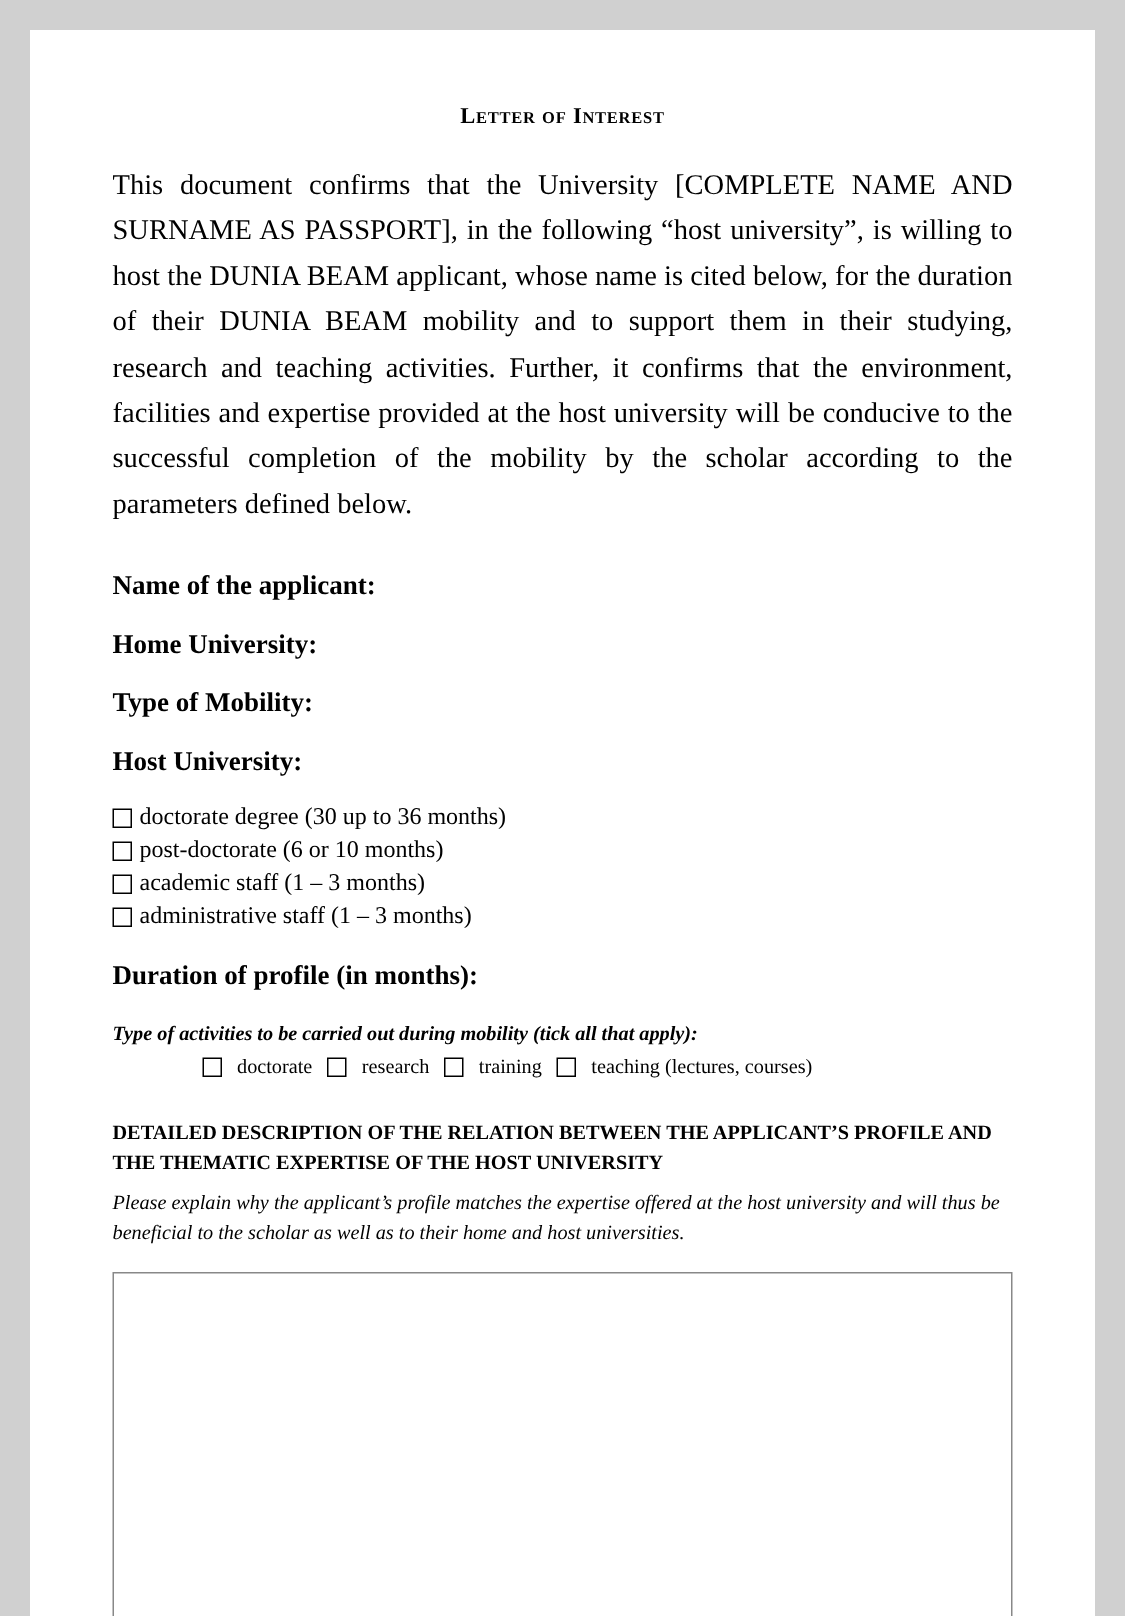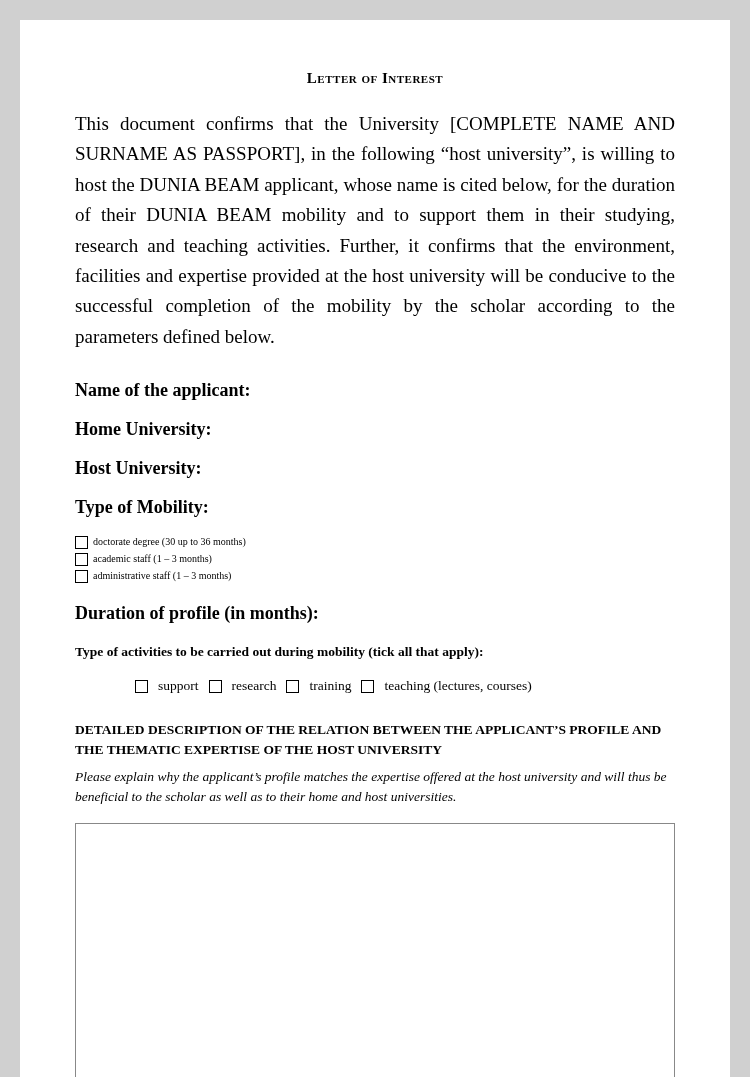--- a/index.html
+++ b/index.html
@@ -48,23 +48,23 @@
       margin-bottom: 18px;
       font-size: 18px;
     }
 
     .checkboxes-section {
       margin-bottom: 20px;
     }
 
     .checkbox-row {
       display: flex;
-      align-items: flex-start;
+      align-items: center;
       margin-bottom: 4px;
-      font-size: 10px;
+      font-size: 16px;
     }
 
     .checkbox-box {
       width: 13px;
       height: 13px;
       border: 1.5px solid #000;
       display: inline-block;
       margin-right: 5px;
       flex-shrink: 0;
       vertical-align: middle;
@@ -73,22 +73,23 @@
     .duration-section {
       margin-bottom: 20px;
     }
 
     .activities-section {
       margin-bottom: 26px;
     }
 
     .activities-label {
       font-weight: bold;
-      font-size: 13.5px;
-      margin-bottom: 18px;
+      font-style: italic;
+      font-size: 13.5px;
+      margin-bottom: 6px;
     }
 
     .activities-checkboxes {
       display: flex;
       align-items: center;
       gap: 10px;
       padding-left: 60px;
       flex-wrap: wrap;
     }
 
@@ -137,49 +138,53 @@
 <div class="page">
 
   <div class="title">Letter of Interest</div>
 
   <p class="intro-text">This document confirms that the University [COMPLETE NAME AND SURNAME AS PASSPORT], in the following “host university”, is willing to host the DUNIA BEAM applicant, whose name is cited below, for the duration of their DUNIA BEAM mobility and to support them in their studying, research and teaching activities. Further, it confirms that the environment, facilities and expertise provided at the host university will be conducive to the successful completion of the mobility by the scholar according to the parameters defined below.</p>
 
   <div class="field-label">Name of the applicant:</div>
 
   <div class="field-label">Home University:</div>
 
+  <div class="field-label">Type of Mobility:</div>
+
   <div class="field-label">Host University:</div>
 
-  <div class="field-label">Type of Mobility:</div>
-
   <div class="checkboxes-section">
     <div class="checkbox-row">
       <span class="checkbox-box"></span>
       <span>doctorate degree (30 up to 36 months)</span>
+    </div>
+    <div class="checkbox-row">
+      <span class="checkbox-box"></span>
+      <span>post-doctorate (6 or 10 months)</span>
     </div>
     <div class="checkbox-row">
       <span class="checkbox-box"></span>
       <span>academic staff (1 – 3 months)</span>
     </div>
     <div class="checkbox-row">
       <span class="checkbox-box"></span>
       <span>administrative staff (1 – 3 months)</span>
     </div>
   </div>
 
   <div class="duration-section">
     <div class="field-label">Duration of profile (in months):</div>
   </div>
 
   <div class="activities-section">
     <div class="activities-label">Type of activities to be carried out during mobility (tick all that apply):</div>
     <div class="activities-checkboxes">
       <div class="activity-item">
         <span class="checkbox-box"></span>
-        <span>support</span>
+        <span>doctorate</span>
       </div>
       <div class="activity-item">
         <span class="checkbox-box"></span>
         <span>research</span>
       </div>
       <div class="activity-item">
         <span class="checkbox-box"></span>
         <span>training</span>
       </div>
       <div class="activity-item">

